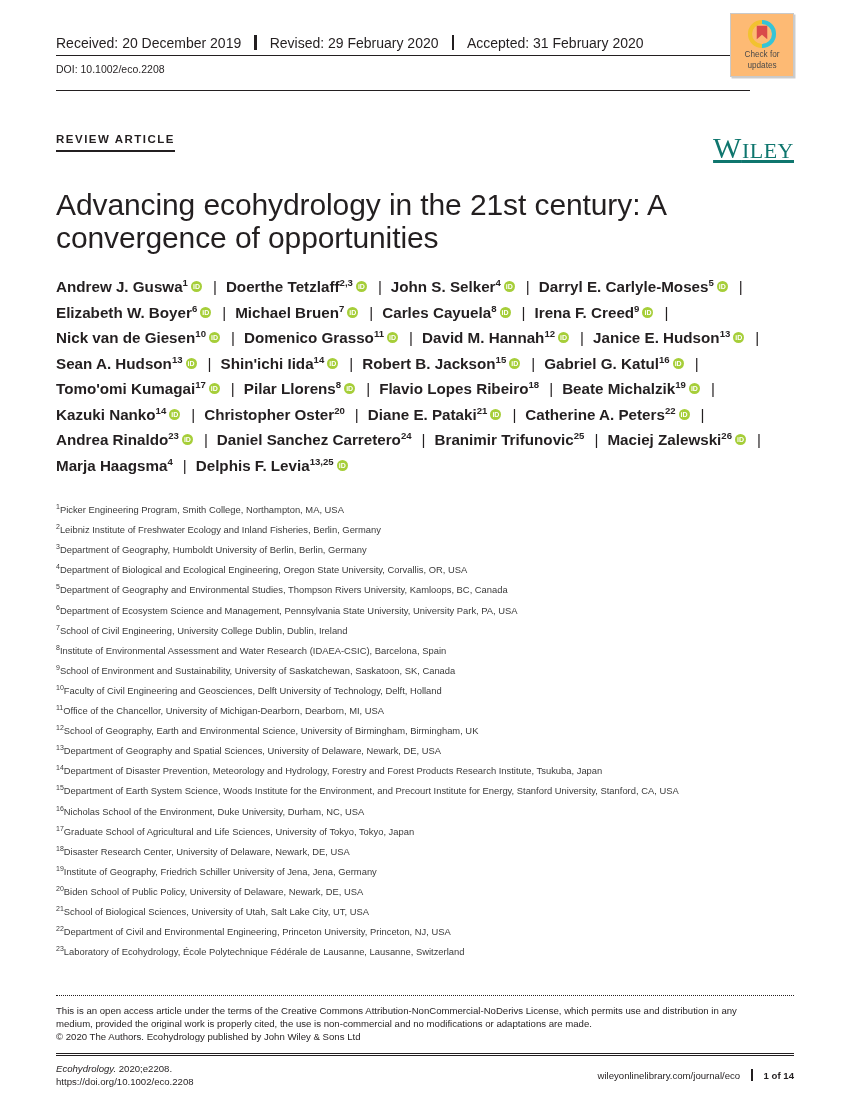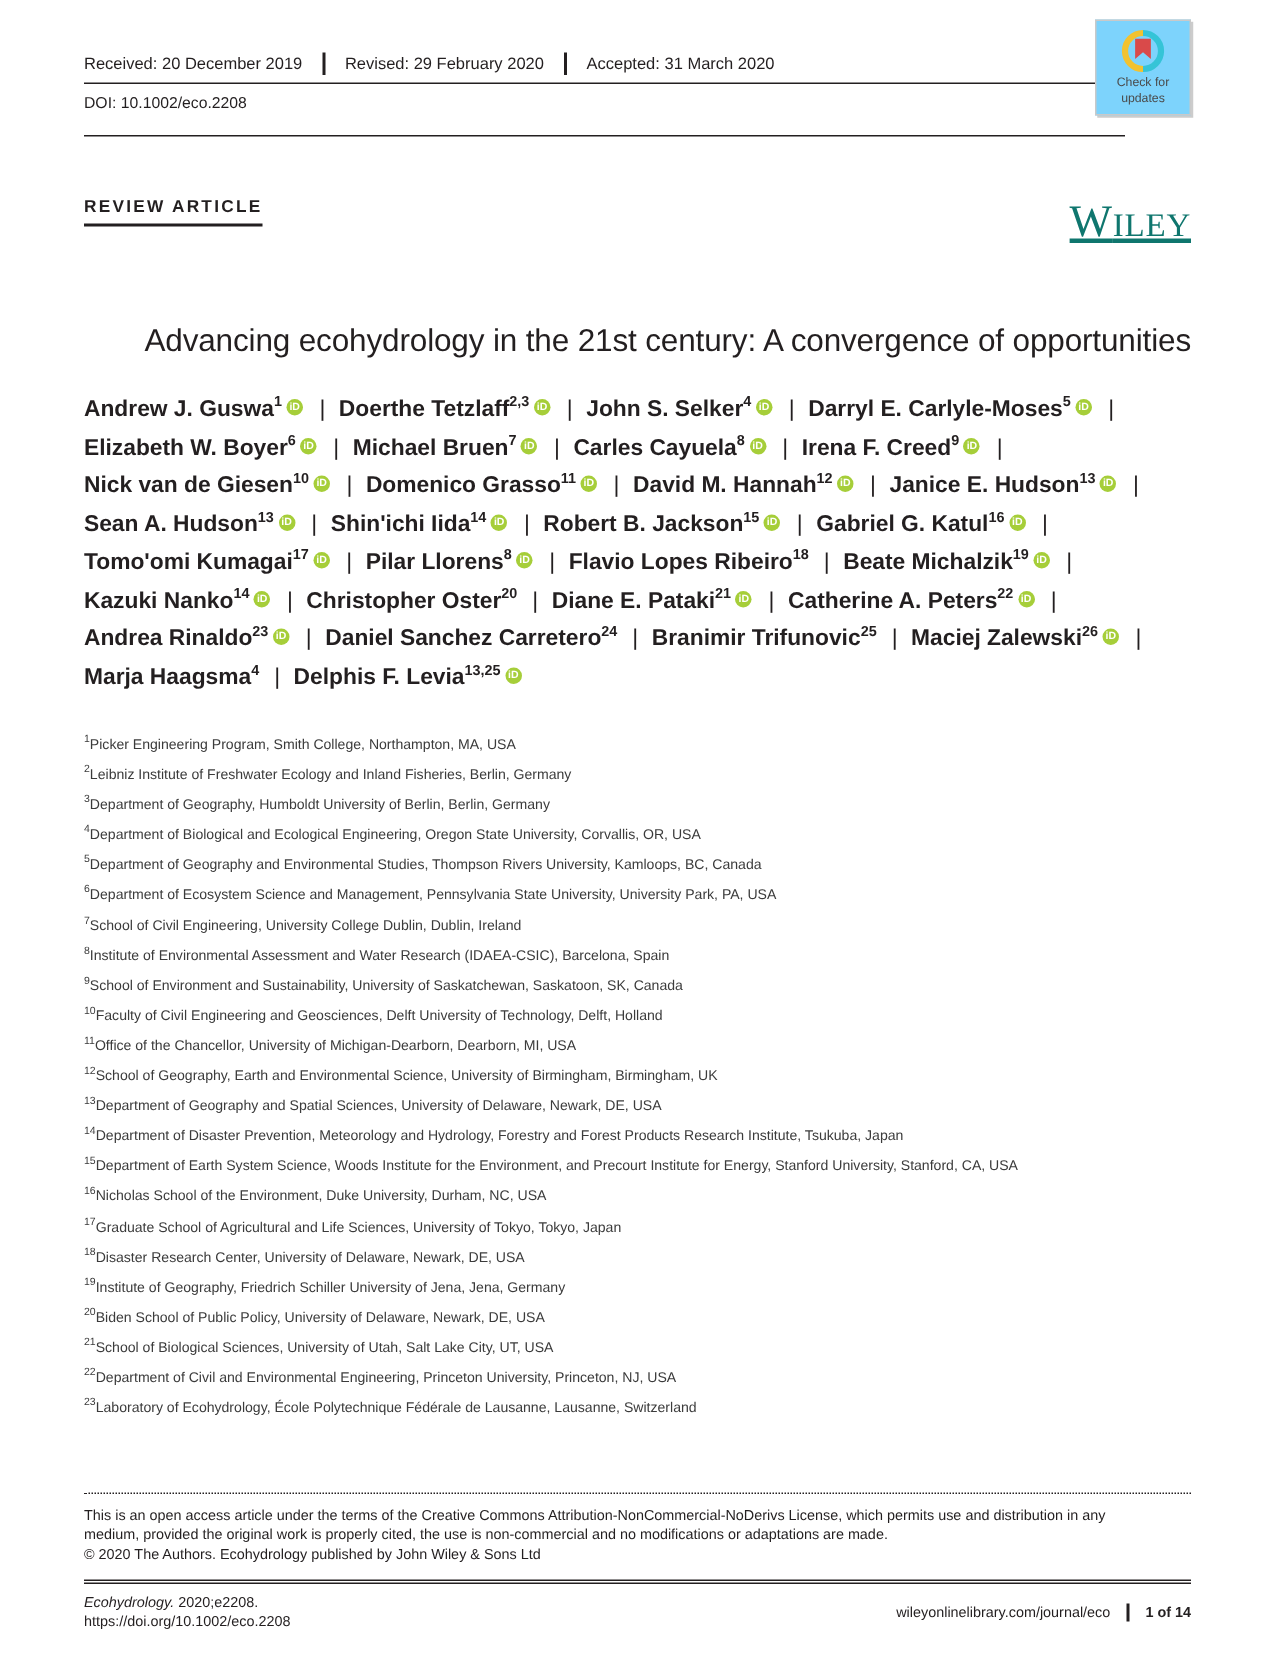--- a/index.html
+++ b/index.html
@@ -24,21 +24,21 @@
   }
 
   
   .header-zone {
     position: relative;
     padding-top: 36px;
   }
   .dates-row {
     display: flex;
     align-items: stretch;
-    font-size: 11px;
+    font-size: 14px;
     color: #231f20;
     padding-bottom: 5px;
     border-bottom: 1.6px solid #231f20;
     width: 694px;
   }
   .date-cell {
     padding: 0 13px 0 0;
     white-space: nowrap;
     line-height: 14px;
   }
@@ -59,21 +59,21 @@
   }
 
   
   .updates-badge {
     position: absolute;
     top: 13px;
     right: 56px;
     width: 64px;
     height: 64px;
     border: 1px solid #c9c9c9;
-    background: #7dd3fc;
+    background: #fdba74;
     box-shadow: 1.5px 1.5px 0 rgba(0,0,0,0.20);
     box-sizing: border-box;
     display: flex;
     flex-direction: column;
     align-items: center;
     justify-content: center;
     z-index: 5;
   }
   .updates-badge .ring {
     width: 30px;
@@ -110,28 +110,27 @@
     line-height: 30px;
     color: #0f766e;
     position: relative;
     top: 14px;
     text-decoration: underline;
   }
   .wiley .sc { font-size: 22px; }
 
   
   .title {
-    font-size: 21px;
+    font-size: 30px;
     line-height: 33px;
     font-weight: normal;
     color: #231f20;
-    margin-top: 60px;
+    margin-top: 36px;
     max-width: 740px;
     letter-spacing: -0.1px;
-    text-align: right;
   }
 
   
   .authors {
     margin-top: 16px;
     font-size: 15.2px;
     font-weight: bold;
     line-height: 25.5px;
     color: #231f20;
     max-width: 720px;
@@ -265,21 +264,21 @@
     <div class="cap">Check for</div>
     <div class="cap">updates</div>
   </div>
 
   <div class="header-zone">
     <div class="dates-row">
       <div class="date-cell">Received: 20 December 2019</div>
       <div class="date-sep"></div>
       <div class="date-cell">Revised: 29 February 2020</div>
       <div class="date-sep"></div>
-      <div class="date-cell">Accepted: 31 March 2020</div>
+      <div class="date-cell">Accepted: 31 February 2020</div>
     </div>
     <div class="doi-line">DOI: 10.1002/eco.2208</div>
   </div>
 
   <div class="kicker-row">
     <div class="kicker">REVIEW ARTICLE</div>
     <div class="wiley">W<span class="sc">ILEY</span></div>
   </div>
 
   <h1 class="title">Advancing ecohydrology in the 21st century: A convergence of opportunities</h1>

